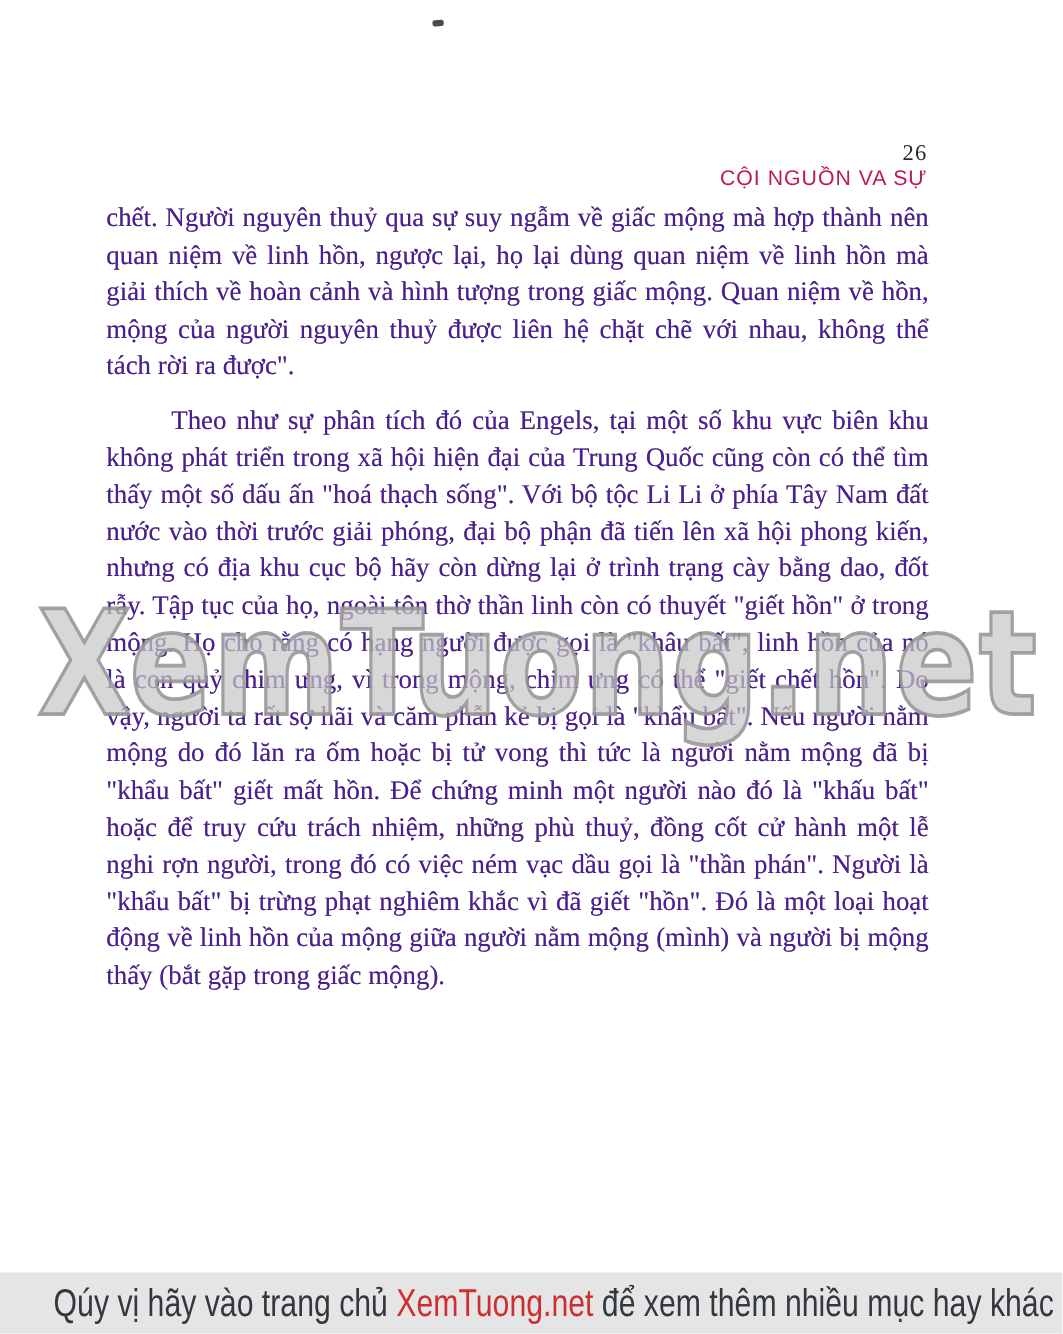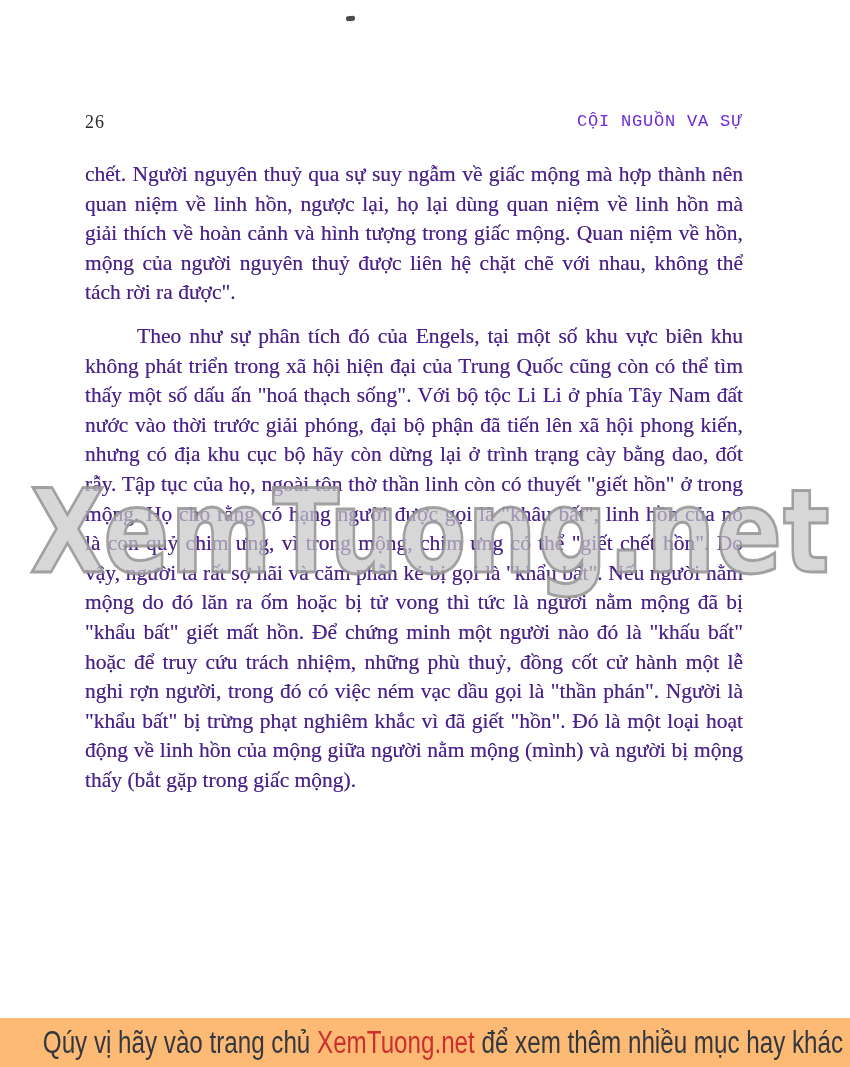--- a/index.html
+++ b/index.html
@@ -7,29 +7,29 @@
     width:850px;height:1067px;position:relative;overflow:hidden;
     background:#ffffff;
     font-family:"Liberation Serif","DejaVu Serif",serif;
   }
   .scan-speck{
     position:absolute;left:346px;top:16px;width:9px;height:5px;
     background:#4a4a4a;border-radius:2px;transform:rotate(-4deg);
   }
   .running-head{
     position:absolute;left:85px;right:108px;top:112px;height:26px;
-    display:flex;justify-content:space-between;align-items:flex-start;
+    display:flex;justify-content:space-between;align-items:flex-end;flex-direction:column;
   }
   .page-number{
     font-family:"Liberation Serif","DejaVu Serif",serif;
     font-size:18px;color:#2a2a2a;letter-spacing:1px;
   }
   .running-title{
-    font-family:Liberation Mono, monospace;
-    font-size:17px;color:#6d28d9;letter-spacing:0.8px;
+    font-family:Liberation Sans, sans-serif;
+    font-size:17px;color:#be185d;letter-spacing:0.8px;
   }
   .body-text{
     position:absolute;left:85px;top:160px;width:658px;
     font-size:21.5px;line-height:29.6px;color:#4c1d95;
     text-align:justify;
     text-shadow:0 0 0.5px rgba(20,20,20,0.55);
   }
   .body-text p{margin:0 0 14px 0;}
   .body-text p.indent{text-indent:52px;}
   .watermark{
@@ -39,21 +39,21 @@
     white-space:nowrap;letter-spacing:1px;
     transform:scaleX(0.84);transform-origin:left center;
     color:rgba(255,255,255,0.42);
     -webkit-text-stroke:3px rgba(148,148,148,0.85);
     text-shadow:0 0 1px rgba(120,120,120,0.5);
     pointer-events:none;
   }
   .footer{
     position:absolute;left:0;right:0;top:1018px;height:49px;
     display:flex;justify-content:center;align-items:center;
-    background:#fdba74;
+    background:#e5e5e5;
     padding-left:36px;
   }
   .footer-line{
     font-family:"Liberation Sans","DejaVu Sans",sans-serif;
     font-size:31px;color:#333740;white-space:nowrap;
     transform:scaleX(0.78);transform-origin:center center;
     letter-spacing:0px;
   }
   .footer-brand{color:#cf2e2e;}
 </style>

